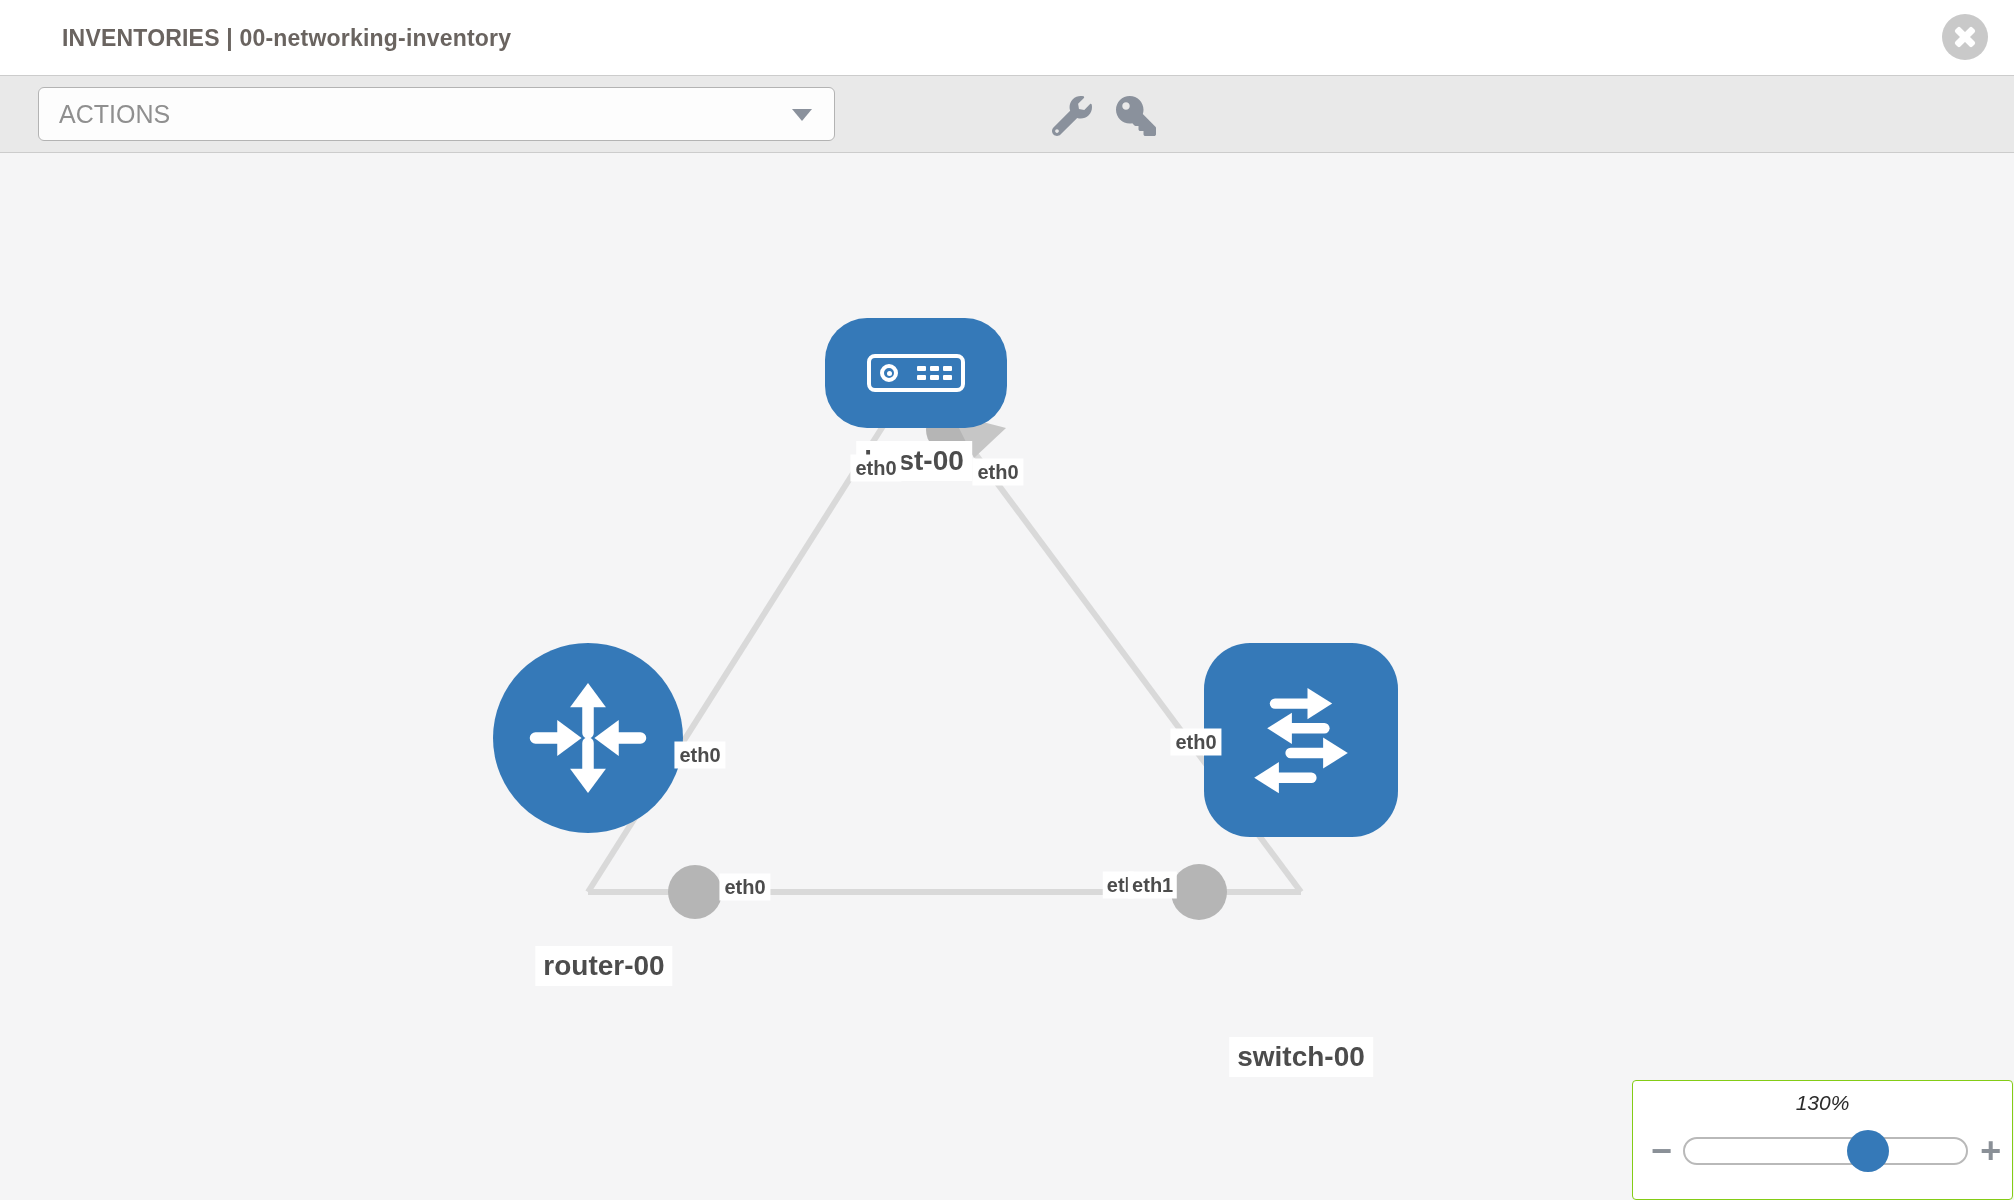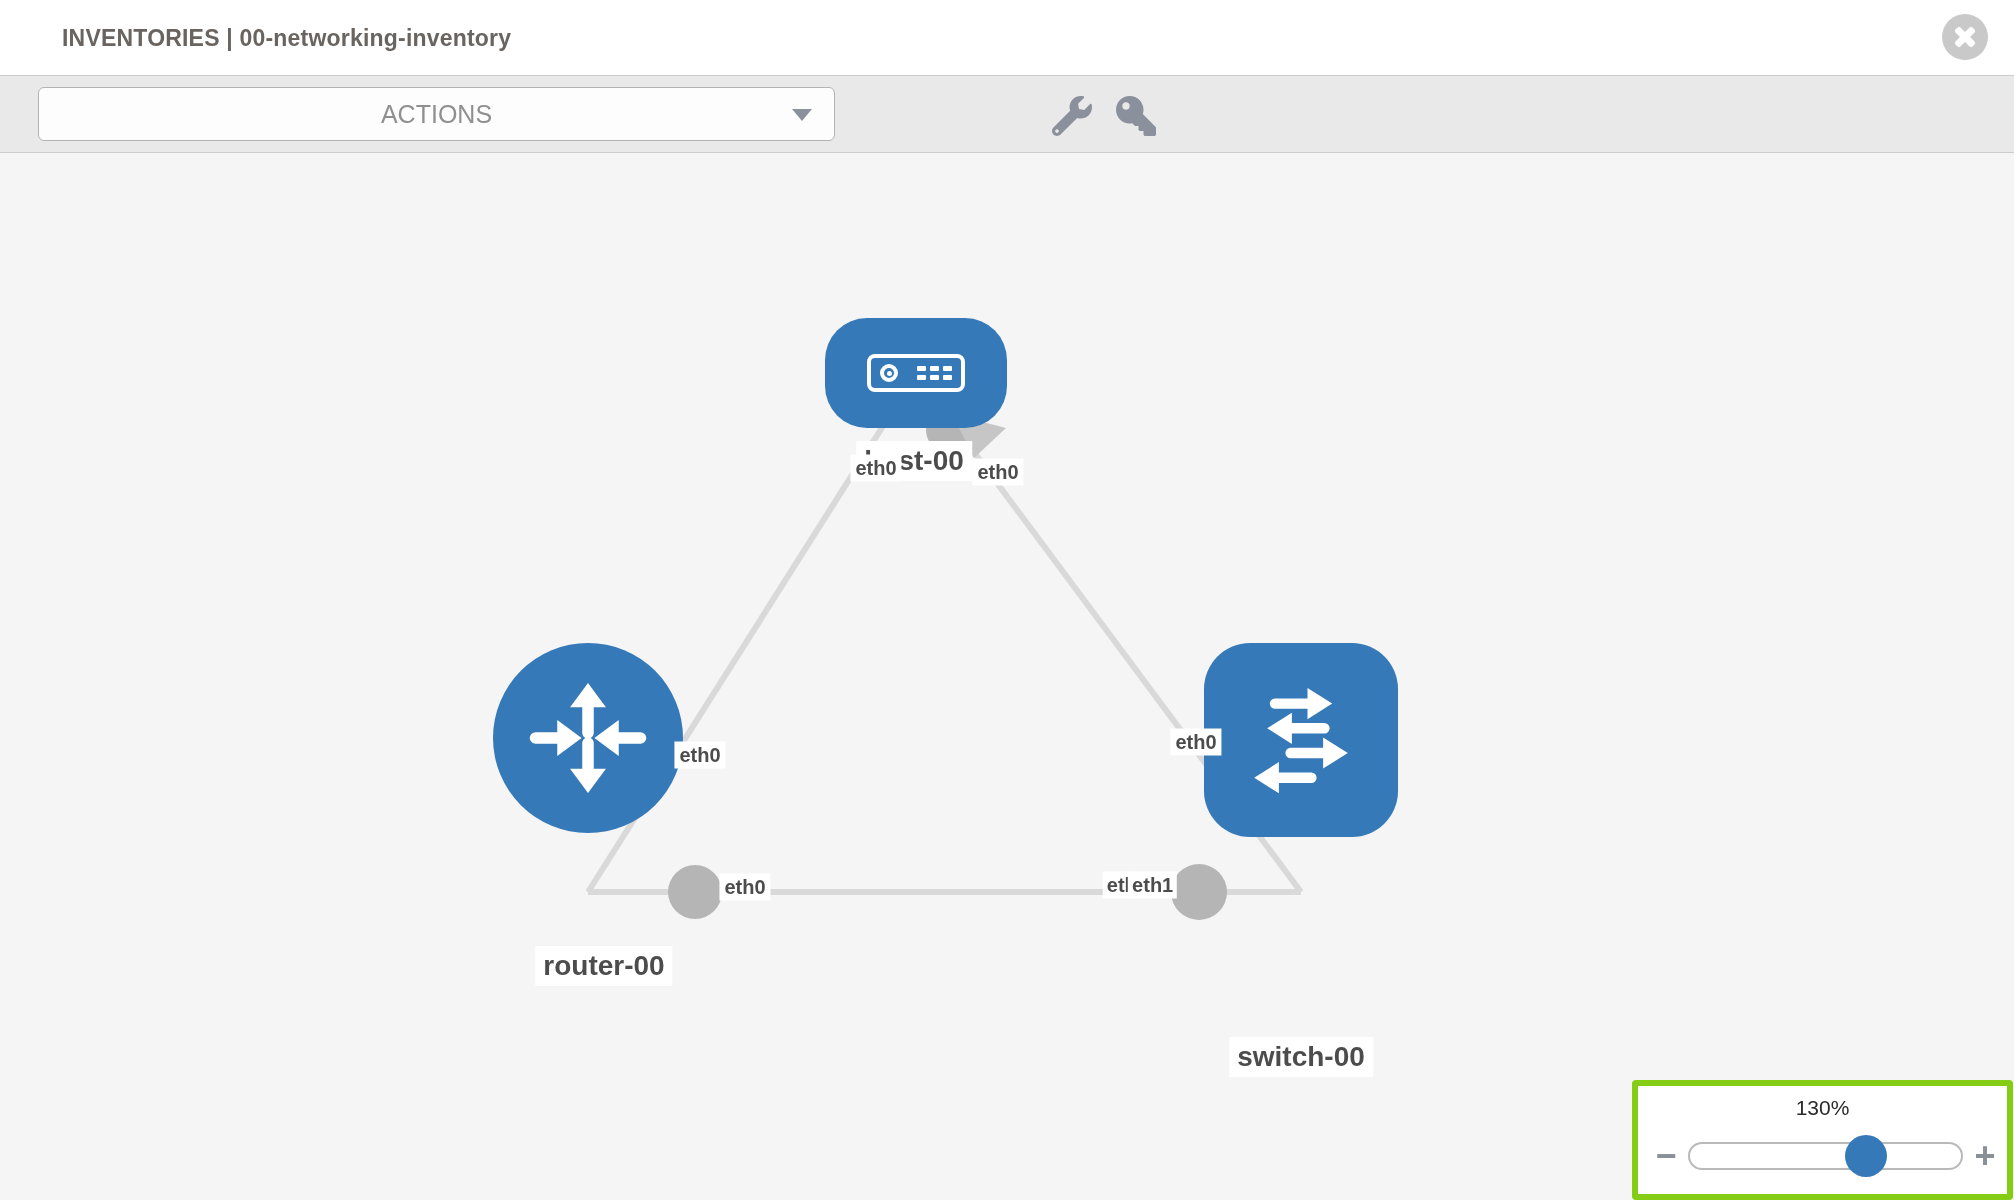--- a/index.html
+++ b/index.html
@@ -15,21 +15,21 @@
   .close-btn::before,.close-btn::after { content:""; position:absolute; left:50%; top:50%;
     width:24px; height:7px; background:#ffffff; border-radius:2px; }
   .close-btn::before { transform:translate(-50%,-50%) rotate(45deg); }
   .close-btn::after  { transform:translate(-50%,-50%) rotate(-45deg); }
 
   
   .toolbar { position:absolute; left:0; top:75px; width:2014px; height:78px;
     background:#e9e9e9; border-top:1px solid #cccccc; border-bottom:1px solid #cccccc; }
   .select { position:absolute; top:11px; height:54px; background:#fdfdfd;
     border:1px solid #b3b3b3; border-radius:6px; display:flex; align-items:center;
-    padding:0 20px; font-size:25px; color:#8f8f8f; cursor:pointer;justify-content:center; }
+    padding:0 20px; font-size:25px; color:#8f8f8f; cursor:pointer; }
   .select.actions { left:38px; width:797px; }
   .select.search  { left:1182px; width:790px; }
   .caret { position:absolute; right:22px; top:50%; margin-top:-5px; width:0; height:0;
     border-left:10px solid transparent; border-right:10px solid transparent;
     border-top:12px solid #8a919c; }
   .tool-icon { position:absolute; top:20px; width:40px; height:40px; cursor:pointer; }
   .tool-icon.wrench { left:1052px; }
   .tool-icon.key    { left:1116px; }
 
   
@@ -55,21 +55,21 @@
   .chip { position:absolute; transform:translate(-50%,-50%); background:#ffffff;
     color:#4c4c4c; white-space:nowrap;font-weight:bold; }
   .chip.node-label { font-size:28px; padding:4px 8px; }
   .chip.if-label   { font-size:20px; padding:2px 5px; }
   .chip.overlap { display:flex; padding:0; background:transparent; }
   .chip.overlap span { background:#ffffff; font-size:20px; padding:2px 4px; }
   .chip.overlap .over { margin-left:-6px; }
 
   
   .zoom-panel { position:absolute; left:1632px; top:1080px; width:381px; height:120px;
-    background:#ffffff; border:6px solid #84cc16; border-radius:4px; z-index:5; }
+    background:#ffffff; border:1px solid #84cc16; border-radius:4px; z-index:5;font-style:italic; }
   .zoom-level { text-align:center; margin-top:10px; font-size:21px; color:#2b2b2b; }
   .zoom-row { position:absolute; left:0; top:48px; width:100%; height:44px;
     display:flex; align-items:center; }
   .zoom-minus,.zoom-plus { width:44px; text-align:center; font-size:36px; font-weight:bold;
     color:#8a9097; cursor:pointer; line-height:1; }
   .zoom-minus { margin-left:6px; }
   .slider-track { position:relative; flex:1; height:28px; background:#ffffff;
     border:2px solid #b9b9b9; border-radius:15px; cursor:pointer; }
   .slider-thumb { position:absolute; top:50%; width:42px; height:42px; border-radius:50%;
     background:#3579b8; transform:translate(-50%,-50%); cursor:grab; }

